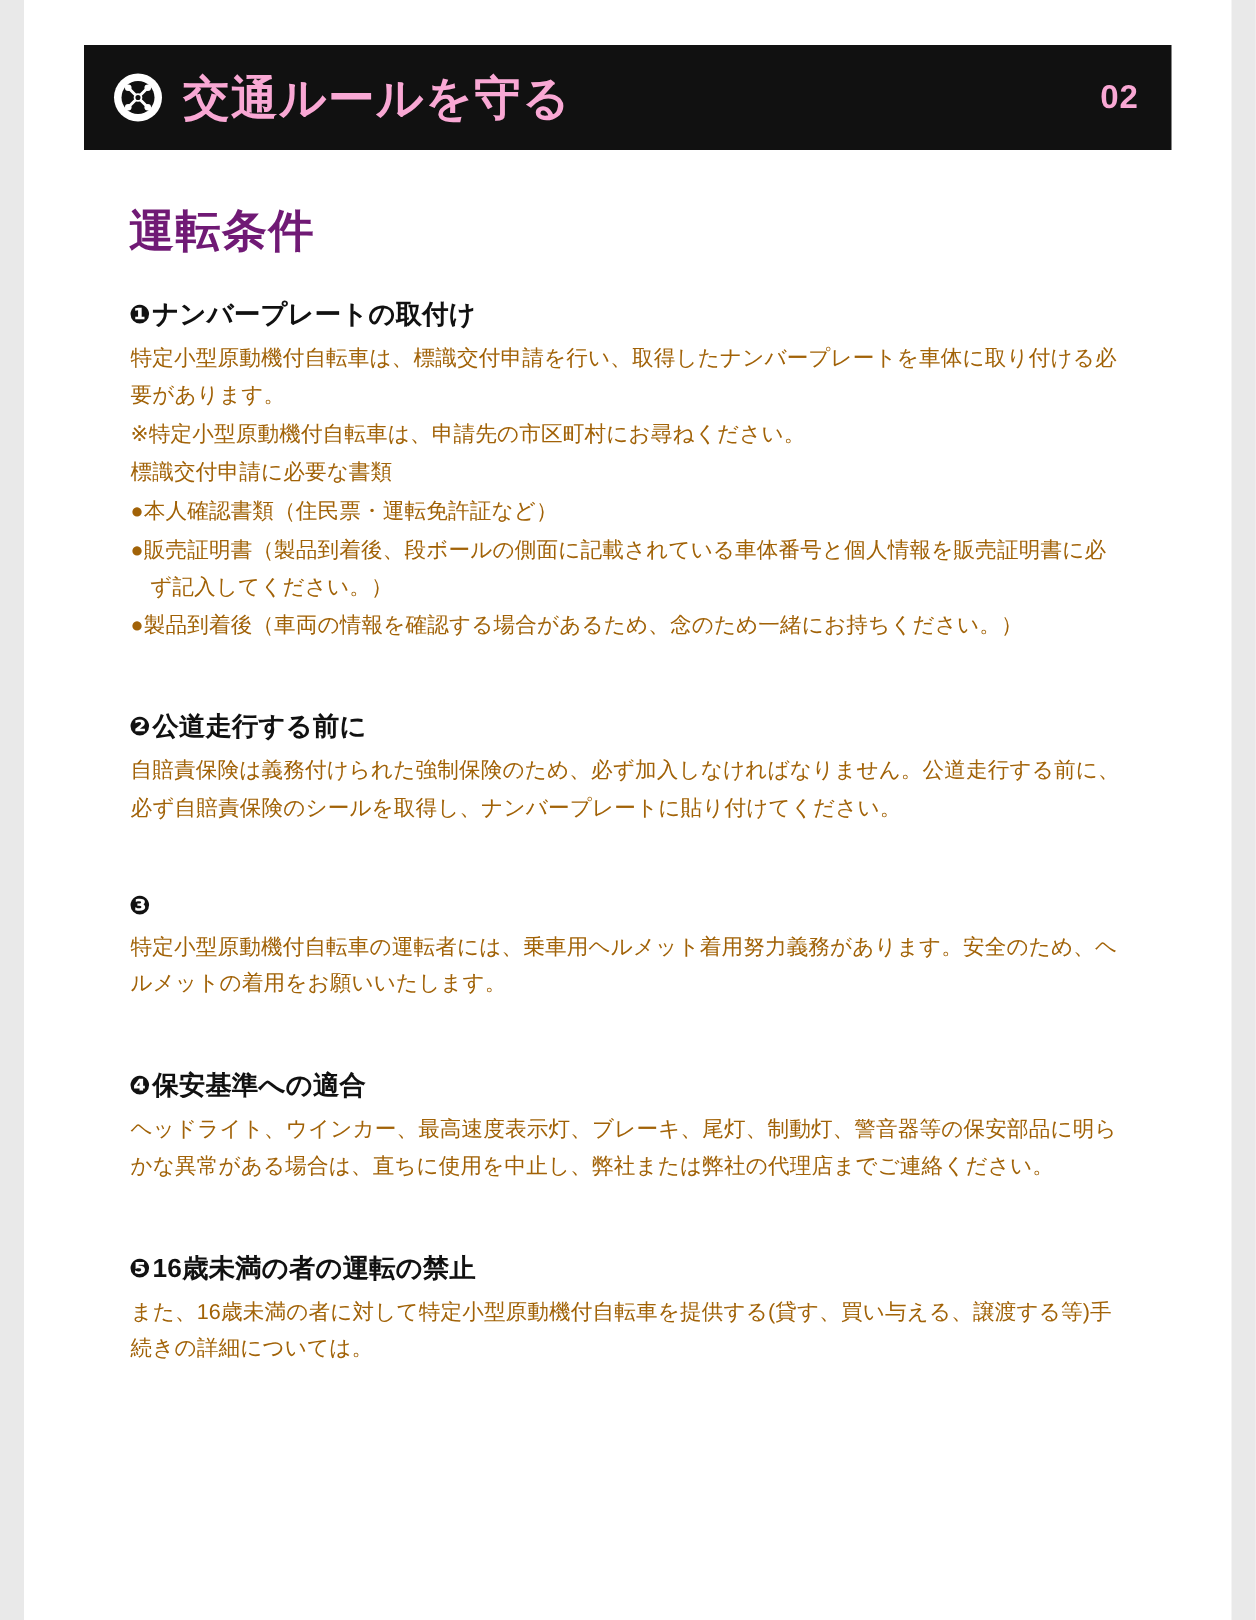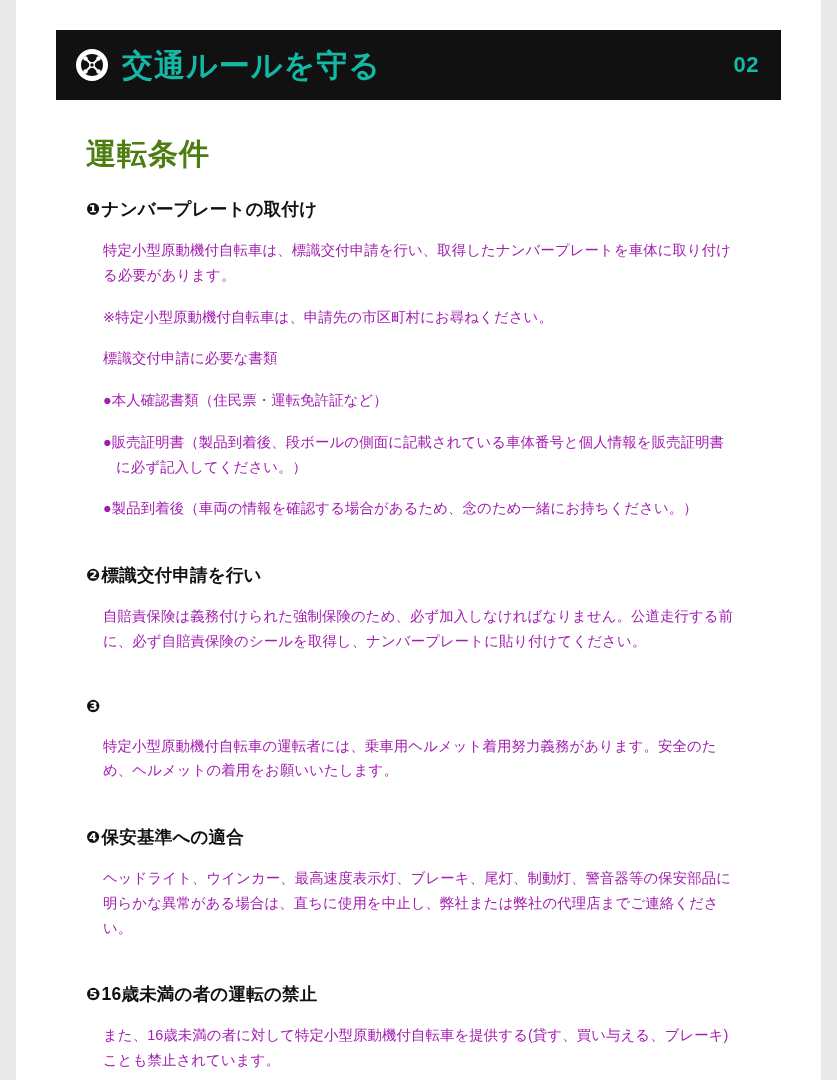--- a/index.html
+++ b/index.html
@@ -22,21 +22,21 @@
     box-sizing: border-box;
     padding: 0 0 20px 0;
     overflow: hidden;
   }
   .page-inner {
     padding: 30px 40px 0 40px;
   }
   
   .section-bar {
     background: #111111;
-    color: #14b8a6;
+    color: #f9a8d4;
     height: 70px;
     display: flex;
     align-items: center;
     padding: 0 22px 0 20px;
     box-sizing: border-box;
   }
   .bar-icon {
     width: 32px;
     height: 32px;
     border-radius: 50%;
@@ -62,21 +62,21 @@
     letter-spacing: 0.5px;
     flex: 0 0 auto;
   }
   
   .content {
     padding: 34px 30px 0 30px;
   }
   .page-title {
     font-size: 30px;
     font-weight: bold;
-    color: #4d7c0f;
+    color: #701a75;
     margin: 0 0 22px 0;
     letter-spacing: 1px;
   }
   .item { margin-bottom: 26px; }
   .item:last-child { margin-bottom: 0; }
   .item-heading {
     font-size: 17.5px;
     font-weight: bold;
     color: #111111;
     margin: 0 0 6px 0;
@@ -85,22 +85,22 @@
     align-items: baseline;
   }
   .item-num {
     font-size: 17px;
     margin-right: 1px;
     font-weight: bold;
   }
   .para {
     font-size: 14.4px;
     line-height: 1.72;
-    color: #a21caf;
-    margin: 17px;
+    color: #a16207;
+    margin: 1px;
     letter-spacing: 0.1px;
   }
   .para.indent-hang {
     padding-left: 13px;
     text-indent: -13px;
   }
   .gap-big { height: 16px; }
 </style>
 </head>
 <body>
@@ -141,21 +141,21 @@
         <p class="para indent-hang">●本人確認書類（住民票・運転免許証など）</p>
         <p class="para indent-hang">●販売証明書（製品到着後、段ボールの側面に記載されている車体番号と個人情報を販売証明書に必ず記入してください。）</p>
         <p class="para indent-hang">●製品到着後（車両の情報を確認する場合があるため、念のため一緒にお持ちください。）</p>
       </div>
 
       <div class="gap-big"></div>
 
       <div class="item">
         <div class="item-heading">
           <span class="item-num">❷</span>
-          <span>標識交付申請を行い</span>
+          <span>公道走行する前に</span>
         </div>
         <p class="para">自賠責保険は義務付けられた強制保険のため、必ず加入しなければなりません。公道走行する前に、必ず自賠責保険のシールを取得し、ナンバープレートに貼り付けてください。</p>
       </div>
 
       <div class="gap-big"></div>
 
       <div class="item">
         <div class="item-heading">
           <span class="item-num">❸</span>
         </div>
@@ -172,18 +172,18 @@
         <p class="para">ヘッドライト、ウインカー、最高速度表示灯、ブレーキ、尾灯、制動灯、警音器等の保安部品に明らかな異常がある場合は、直ちに使用を中止し、弊社または弊社の代理店までご連絡ください。</p>
       </div>
 
       <div class="gap-big"></div>
 
       <div class="item">
         <div class="item-heading">
           <span class="item-num">❺</span>
           <span>16歳未満の者の運転の禁止</span>
         </div>
-        <p class="para">また、16歳未満の者に対して特定小型原動機付自転車を提供する(貸す、買い与える、ブレーキ)ことも禁止されています。</p>
+        <p class="para">また、16歳未満の者に対して特定小型原動機付自転車を提供する(貸す、買い与える、譲渡する等)手続きの詳細については。</p>
       </div>
 
     </div>
   </div>
 </div>
 
 </body></html>

